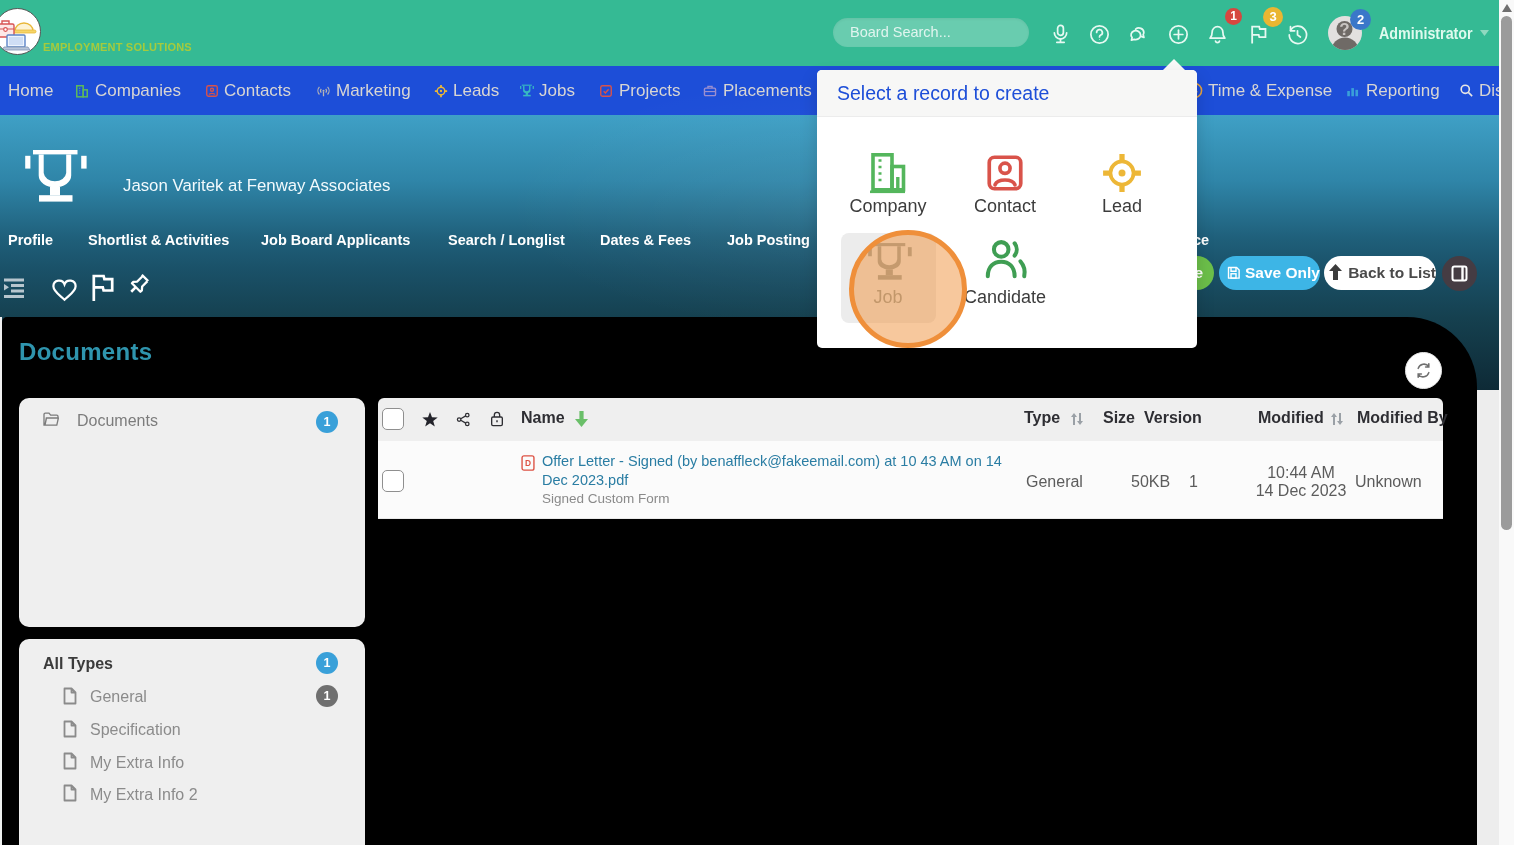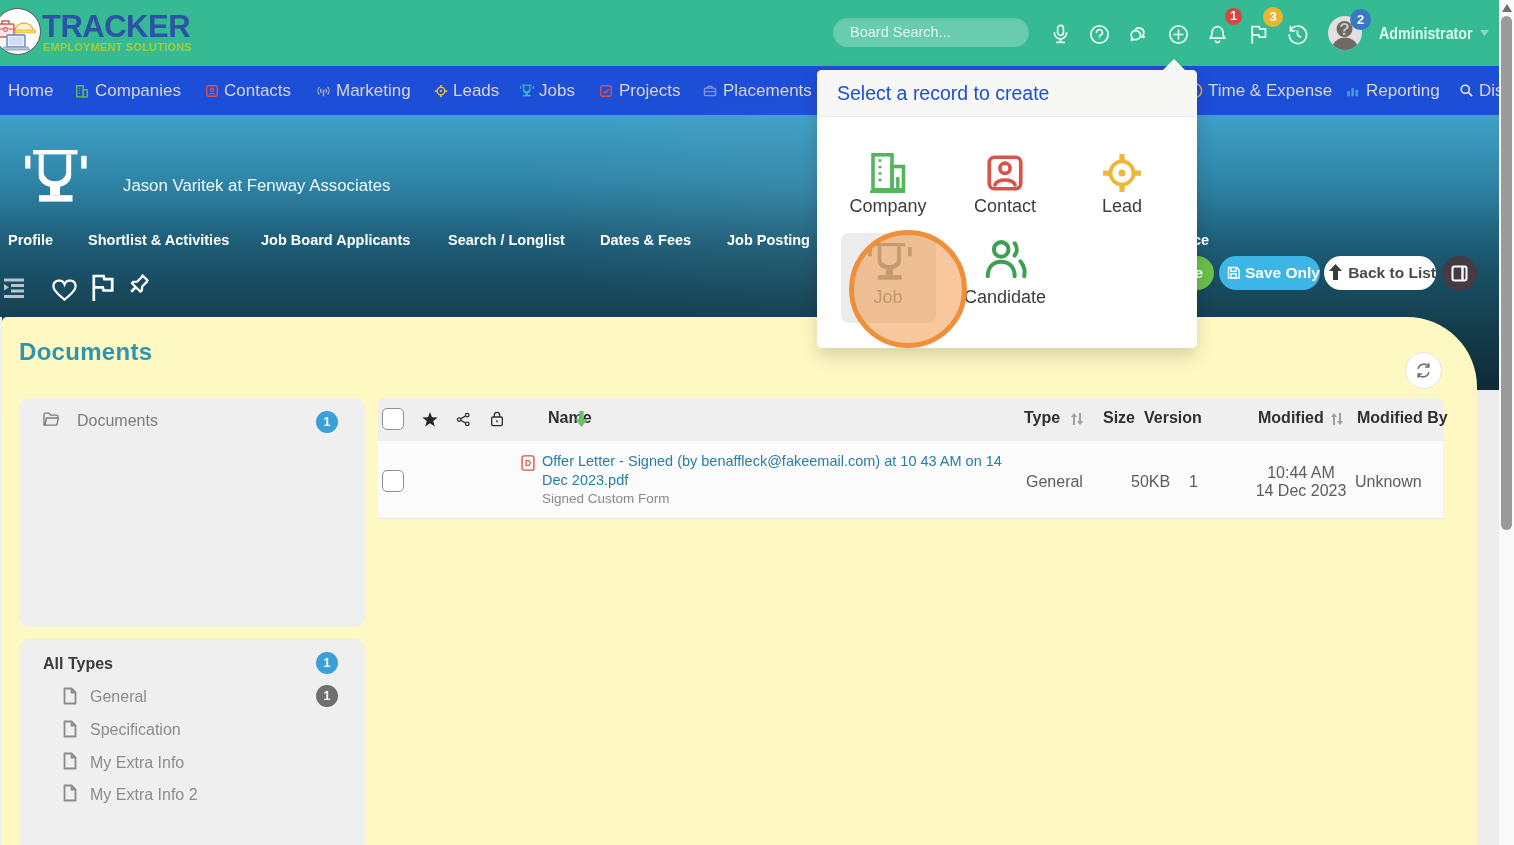--- a/index.html
+++ b/index.html
@@ -25,21 +25,21 @@
   #blue { left:0; top:115px; width:1499px; height:275px;
     background:linear-gradient(180deg,#3fa0c6 0%, #2f85a8 24%, #1f5f7a 45%, #1a5168 56%, #15404f 74%, #0e2a36 100%); }
   #blue .cloud1 { left:500px; top:-40px; width:700px; height:260px; border-radius:50%;
     background:radial-gradient(ellipse at center, rgba(255,255,255,0.06), rgba(255,255,255,0) 70%); }
   #jobTitle { left:122px; top:20px; font-size:33px; font-weight:bold; color:#fff; letter-spacing:0.5px; }
   #jobSub { left:123px; top:61px; font-size:16.8px; color:#f2fafd; }
   .tab { top:117px; color:#fff; font-size:14.5px; font-weight:bold; white-space:nowrap; }
   .btn { top:141px; height:34px; border-radius:17px; color:#fff; font-size:15.5px; white-space:nowrap; font-weight:bold; line-height:34px; text-align:right; }
 
   
-  #card { left:2px; top:317px; width:1475px; height:528px; background:#fef9c3; border-top-right-radius:70px; border-top-left-radius:5px; }
+  #card { left:2px; top:317px; width:1475px; height:528px; background:#000000; border-top-right-radius:70px; border-top-left-radius:5px; }
   #docsHead { left:17px; top:21px; font-size:24px; font-weight:bold; color:#2f95ae; letter-spacing:0.3px; }
   #refreshBtn { left:1403px; top:35px; width:37px; height:37px; border-radius:50%; background:#fff; border:1px solid #e3e3e3; }
   .panel { left:17px; width:346px; background:#efefef; border-radius:10px; }
   #panel1 { top:81px; height:229px; }
   #panel2 { top:322px; height:240px; }
   .ptext { color:#7c7c7c; font-size:16px; }
   .badgeBlue { width:22px; height:22px; border-radius:50%; background:#39a0d9; color:#fff; font-size:12.5px; font-weight:bold; text-align:center; line-height:22px; }
   .badgeGray { width:22px; height:22px; border-radius:50%; background:#6f6f6f; color:#fff; font-size:12.5px; font-weight:bold; text-align:center; line-height:22px; }
 
   
@@ -209,21 +209,20 @@
       <rect x="2" y="15" width="17" height="13" rx="1.5" fill="#fde8e8" stroke="#d85454" stroke-width="1.4"></rect>
       <path d="M7 15 v-3 h7 v3" fill="none" stroke="#d85454" stroke-width="1.4"></path>
       <line x1="2" y1="20" x2="19" y2="20" stroke="#d85454" stroke-width="1.2"></line>
       <circle cx="10.5" cy="20.5" r="1.8" fill="#fff" stroke="#d85454" stroke-width="1.2"></circle>
 
       <rect x="12" y="26" width="18" height="12" rx="1" fill="#eef4fd" stroke="#5b83c8" stroke-width="1.4"></rect>
       <rect x="14" y="28" width="14" height="8" fill="#cfdef5"></rect>
       <path d="M9 38 h24 l2 3 h-28 z" fill="#b9c6da" stroke="#8296b4" stroke-width="0.8"></path>
     </svg>
   </div>
-  <div id="logoText1" class="abs">TRACKER</div>
   <div id="logoText2" class="abs">EMPLOYMENT SOLUTIONS</div>
   <div id="qsearch" class="abs">Board Search...</div>
 
   <svg class="abs hico" style="left:1049px;" viewBox="0 0 28 28" fill="none" stroke="#e7f9f2" stroke-width="2.1" stroke-linecap="round">
     <rect x="10.5" y="3" width="7" height="12" rx="3.5"></rect>
     <path d="M6.5 12 a7.5 7.5 0 0 0 15 0"></path>
     <line x1="14" y1="19.5" x2="14" y2="23"></line>
     <line x1="9.5" y1="23.5" x2="18.5" y2="23.5"></line>
   </svg>
   <svg class="abs hico" style="left:1088px;" viewBox="0 0 28 28" fill="none" stroke="#e7f9f2" stroke-width="2.1">
@@ -315,21 +314,21 @@
           <circle cx="18" cy="5" r="2.8"></circle>
           <circle cx="18" cy="19" r="2.8"></circle>
           <line x1="7.6" y1="10.8" x2="15.5" y2="6.2"></line>
           <line x1="7.6" y1="13.2" x2="15.5" y2="17.8"></line>
         </svg>
       <svg class="abs" style="left:112px; top:13px;" width="14" height="16" viewBox="0 0 20 24" fill="none" stroke="#2e2e33" stroke-width="2">
           <rect x="2" y="9" width="16" height="13" rx="2"></rect>
           <path d="M6 9 v-3 a4 4 0 0 1 8 0 v3"></path>
           <line x1="10" y1="14" x2="10" y2="17" stroke-width="2.2"></line>
         </svg>
-      <span class="th abs" style="left:143px; top:11px;margin-left:27px;">Name</span>
+      <span class="th abs" style="left:143px; top:11px;">Name</span>
       <svg class="abs" style="left:197px; top:13px;" width="13" height="16" viewBox="0 0 13 16" fill="#6abf69">
           <path d="M4.4 0 h4.2 v8 h4.4 l-6.5 8 l-6.5 -8 h4.4 z"></path>
         </svg>
       <span class="th abs" style="left:646px; top:11px;">Type</span>
       <svg class="sort abs" style="left:692px; top:13px;">
           <use href="#sorticon"></use>
         </svg>
       <span class="th abs" style="left:725px; top:11px;">Size</span>
       <span class="th abs" style="left:766px; top:11px;">Version</span>
       <span class="th abs" style="left:880px; top:11px;">Modified</span>

